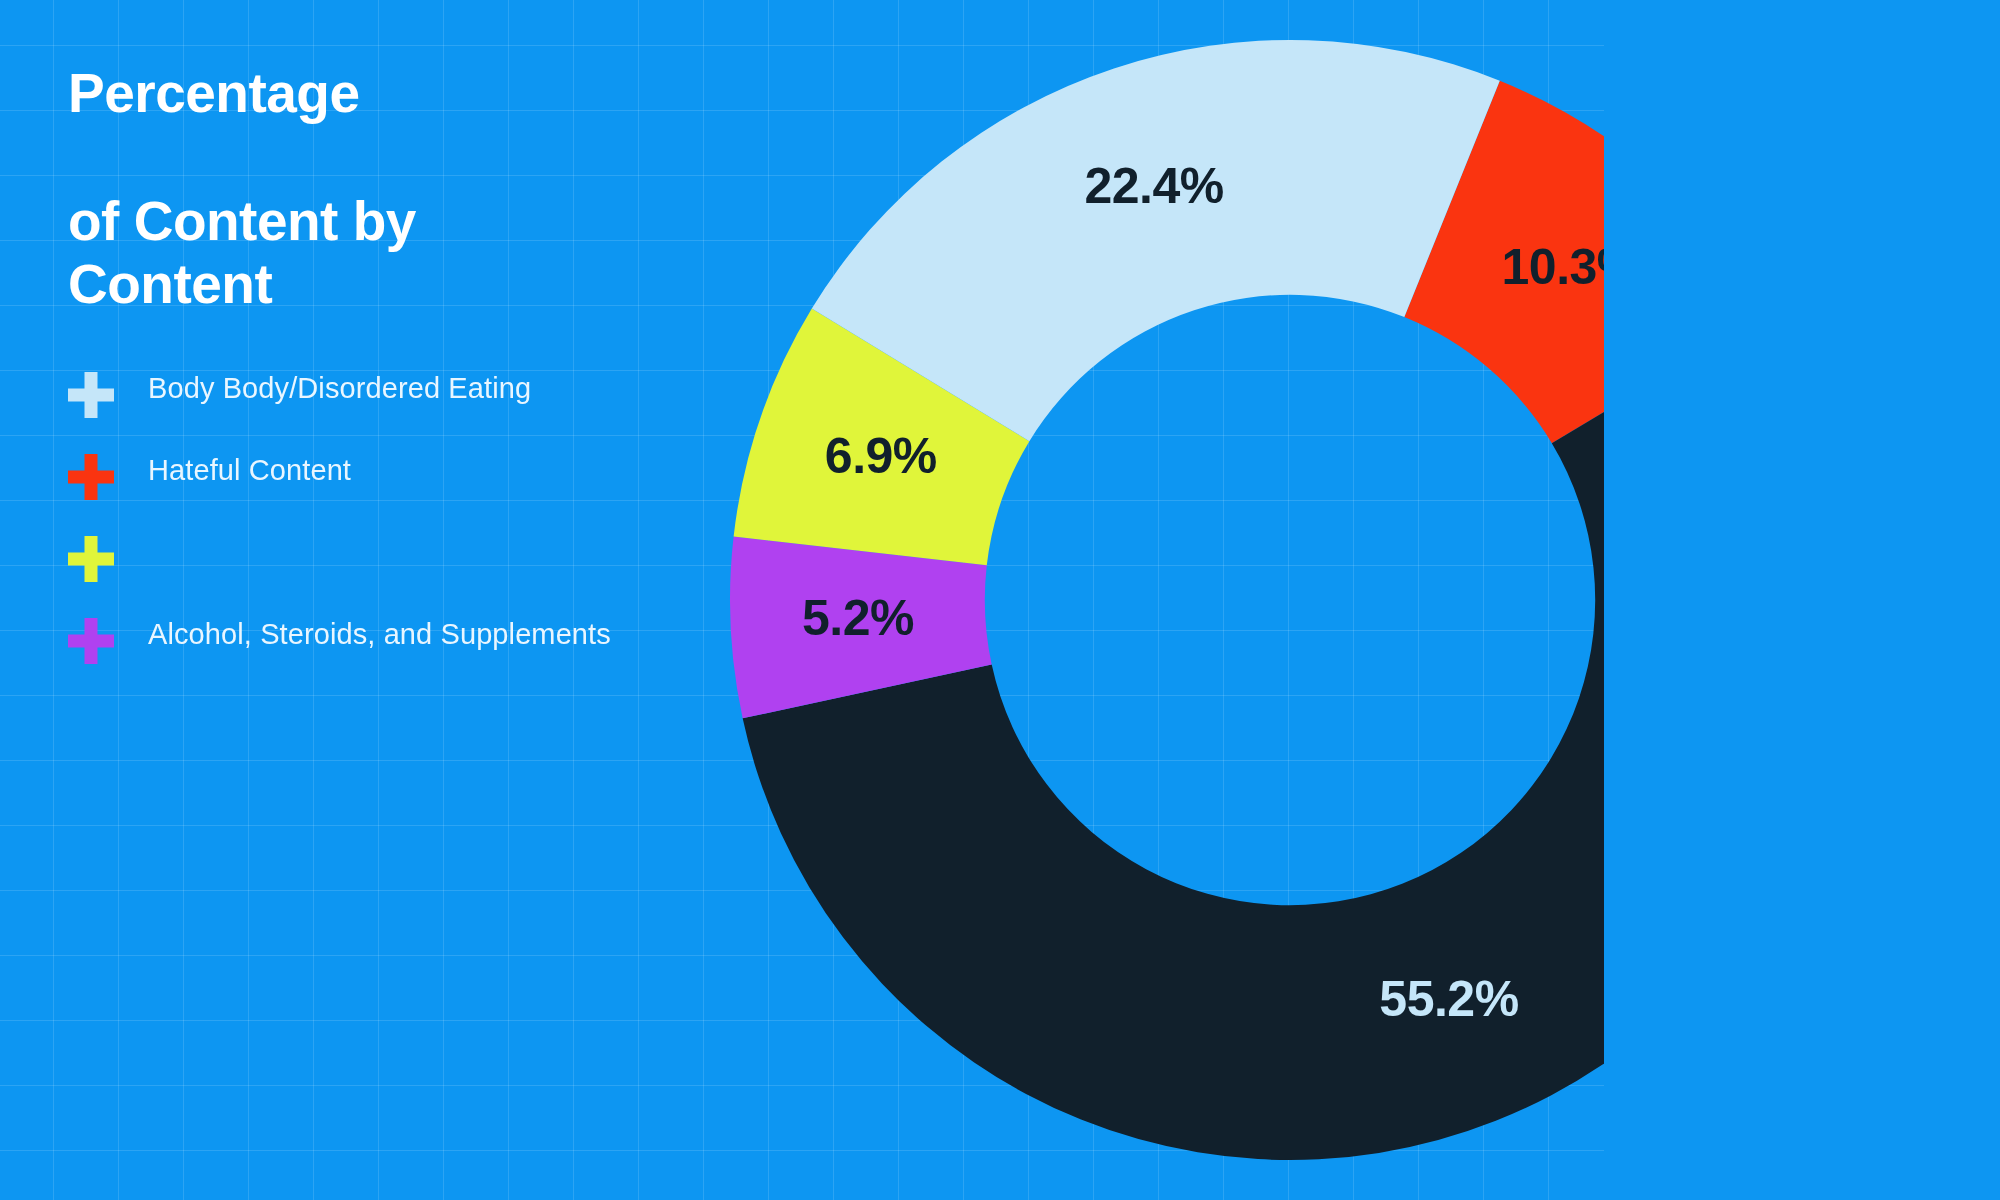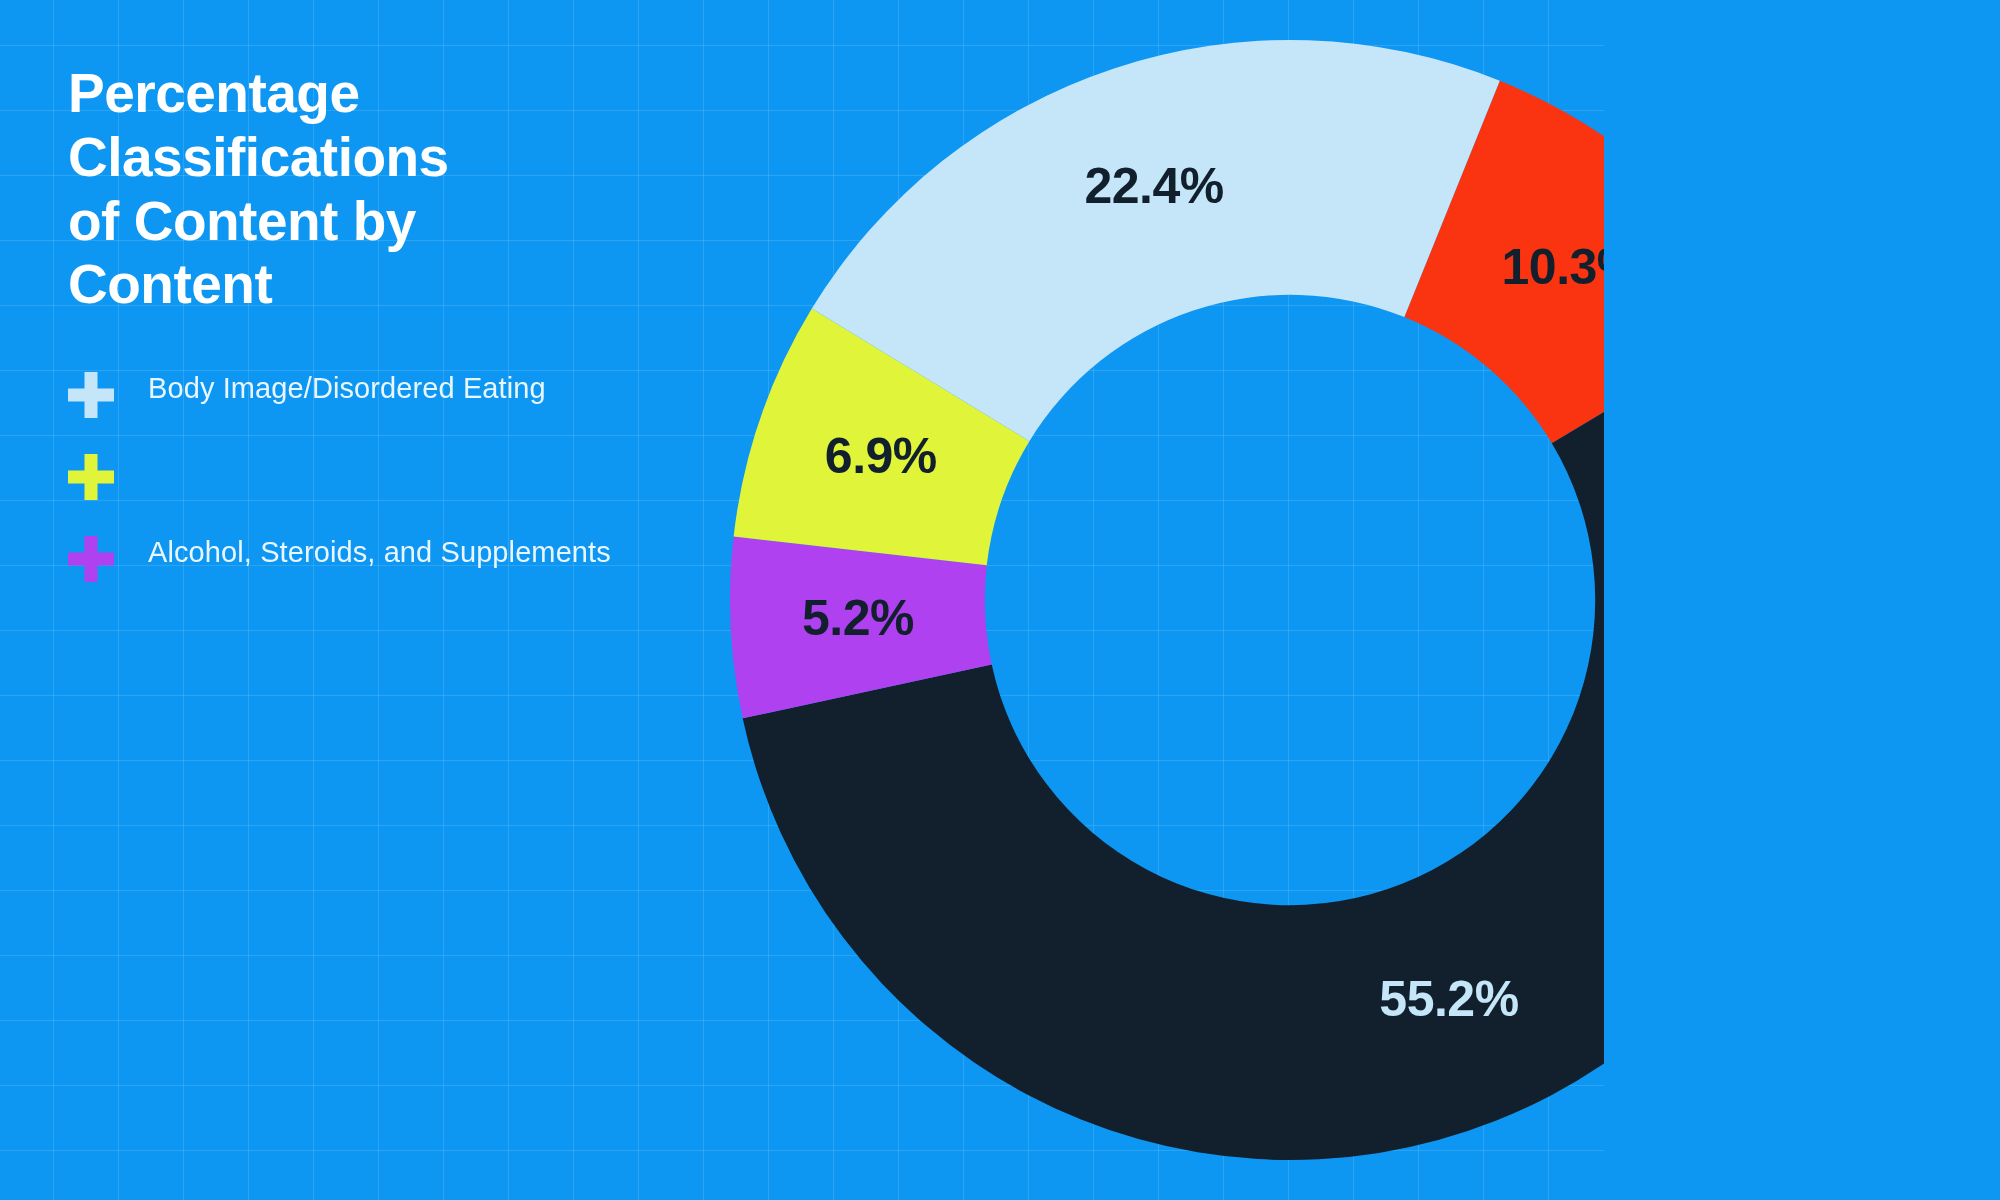--- a/index.html
+++ b/index.html
@@ -97,36 +97,44 @@
   }
 </style>
 </head>
 <body>
 
 <div id="stage">
 
   <div class="left-panel">
     <h1 class="chart-title">
       <span>Percentage</span><br>
-      <span>Classifications</span><br>
+      <br>
       <span>of Content by</span><br>
       <span>Content</span>
     </h1>
 
     <div class="legend">
 
       <div class="legend-item">
         <span class="legend-marker">
           <svg viewBox="0 0 46 46" aria-hidden="true">
             <path d="M16.5 0 H29.5 V16.5 H46 V29.5 H29.5 V46 H16.5 V29.5 H0 V16.5 H16.5 Z" fill="#c5e6f9"></path>
           </svg>
         </span>
-        <span class="legend-label">Body Image/Disordered Eating</span>
+        <span class="legend-label">Body Body/Disordered Eating</span>
       </div>
 
+      <div class="legend-item">
+        <span class="legend-marker">
+          <svg viewBox="0 0 46 46" aria-hidden="true">
+            <path d="M16.5 0 H29.5 V16.5 H46 V29.5 H29.5 V46 H16.5 V29.5 H0 V16.5 H16.5 Z" fill="#fa3410"></path>
+          </svg>
+        </span>
+        <span class="legend-label">Hateful Content</span>
+      </div>
 
 
       <div class="legend-item">
         <span class="legend-marker">
           <svg viewBox="0 0 46 46" aria-hidden="true">
             <path d="M16.5 0 H29.5 V16.5 H46 V29.5 H29.5 V46 H16.5 V29.5 H0 V16.5 H16.5 Z" fill="#e0f53a"></path>
           </svg>
         </span>
       </div>
 

